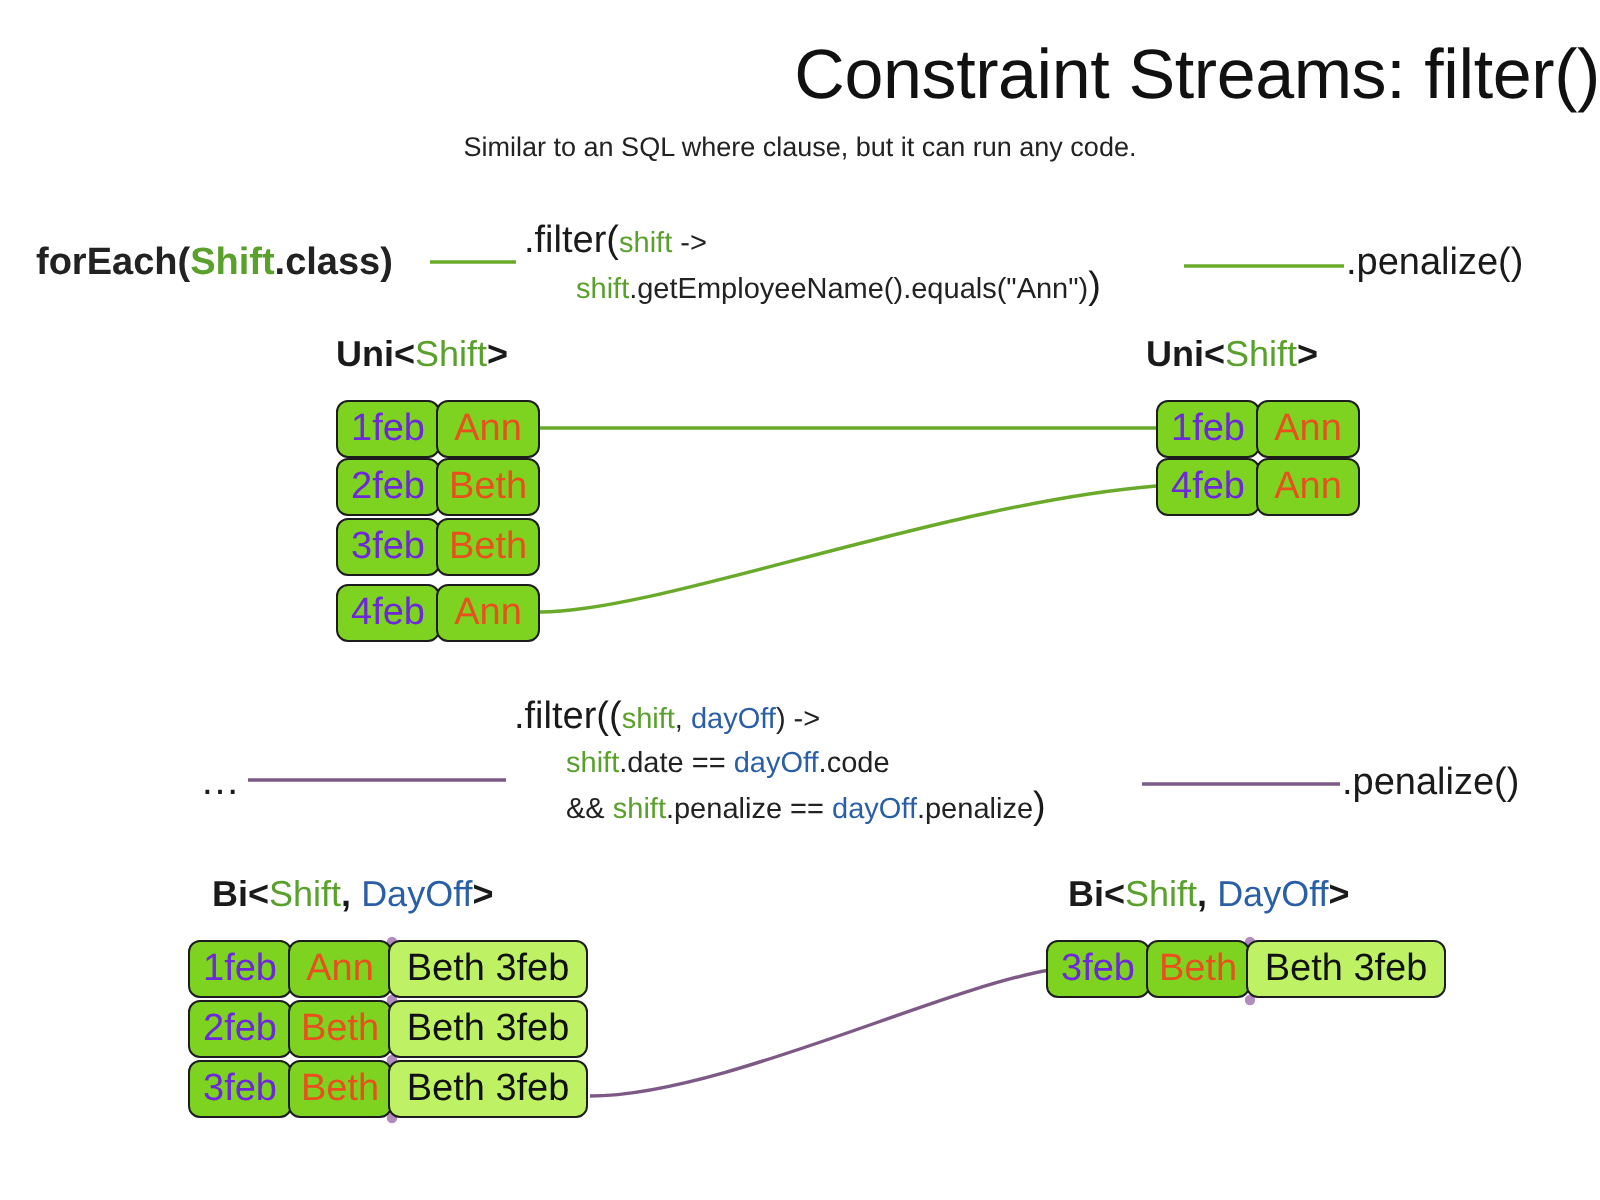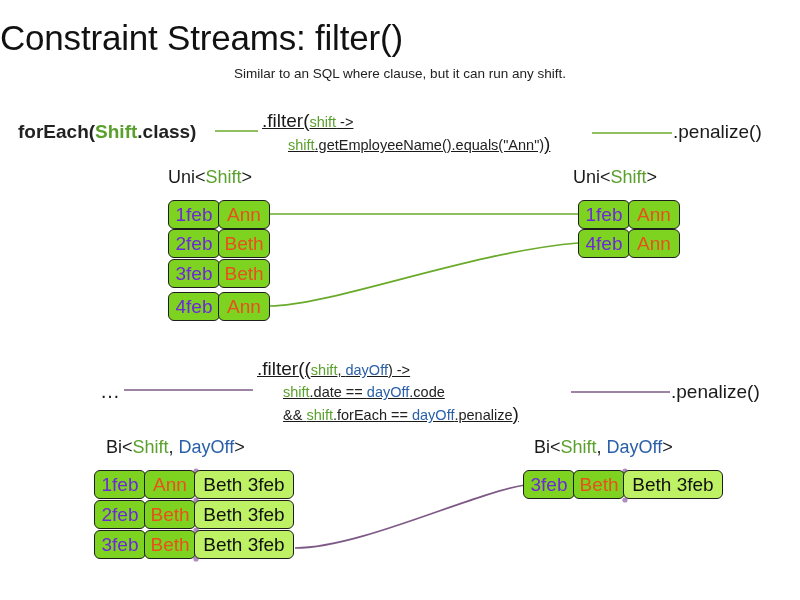--- a/index.html
+++ b/index.html
@@ -20,21 +20,21 @@
     left: 0; top: 0;
     width: 800px;
     height: 600px;
   }
   .abs { position: absolute; }
 
   
   #page-title {
     left: 0; top: 18px;
     width: 800px;
-    text-align: left;
+    text-align: right;
     font-size: 35px;
     font-weight: normal;
     color: #111111;
     letter-spacing: -0.2px;
     white-space: nowrap;
   }
   #page-subtitle {
     left: 0; top: 66px;
     width: 800px;
     text-align: center;
@@ -51,27 +51,26 @@
     font-size: 19px;
     color: #1a1a1a;
     white-space: nowrap;
   }
   .type-label {
     font-size: 18px;
     white-space: nowrap;
   }
   .type-label .t-green { color: #5aa02c; }
   .type-label .t-blue  { color: #2a5fa8; }
-  .type-label .t-black { color: #1a1a1a; }
+  .type-label .t-black { color: #1a1a1a; font-weight: bold; }
 
   .filter-expr {
     font-size: 16px;
     line-height: 22px;
     white-space: nowrap;
-    text-decoration: underline;
   }
   .filter-expr .big {
     font-size: 19px;
     color: #1a1a1a;
   }
   .filter-expr .sm { font-size: 14.5px; }
   .filter-line2, .filter-line3 { padding-left: 26px; }
 
   .ellipsis {
     font-size: 20px;
@@ -118,21 +117,21 @@
   .lnk-green { stroke: #6aaa2a; stroke-width: 1.7; fill: none; }
   .lnk-purple { stroke: #7d5a86; stroke-width: 1.7; fill: none; }
   .dot-purple { fill: #b28cc0; }
 </style>
 </head>
 <body>
 
 <div class="canvas">
 
   <div class="abs" id="page-title">Constraint Streams: filter()</div>
-  <div class="abs" id="page-subtitle">Similar to an SQL where clause, but it can run any shift.</div>
+  <div class="abs" id="page-subtitle">Similar to an SQL where clause, but it can run any code.</div>
 
   <svg class="links" viewBox="0 0 800 600">
 
     <line class="lnk-green" x1="215" y1="131" x2="258" y2="131"></line>
 
     <line class="lnk-green" x1="592" y1="133" x2="672" y2="133"></line>
 
     <path class="lnk-green" d="M270,214 L578,214"></path>
 
     <path class="lnk-green" d="M270,306 C330,306 470,252 578,243"></path>
@@ -195,29 +194,29 @@
     <div class="cell green date" style="width:52px;">1feb</div>
     <div class="cell green name" style="width:52px;">Ann</div>
   </div>
   <div class="row" style="left:578px; top:229px;">
     <div class="cell green date" style="width:52px;">4feb</div>
     <div class="cell green name" style="width:52px;">Ann</div>
   </div>
 
   <div class="abs ellipsis" style="left:100px; top:380px;">…</div>
 
-  <div class="abs filter-expr" style="left:257px; top:358px;">
+  <div class="abs filter-expr" style="left:257px; top:348px;">
     <div class="filter-line1">
       <span class="big">.filter((</span><span class="sm code-green">shift</span><span class="sm code-black">, </span><span class="sm code-blue">dayOff</span><span class="sm code-black">) -&gt;</span>
     </div>
     <div class="filter-line2">
       <span class="sm code-green">shift</span><span class="sm code-black">.date == </span><span class="sm code-blue">dayOff</span><span class="sm code-black">.code</span>
     </div>
     <div class="filter-line3">
-      <span class="sm code-black">&amp;&amp; </span><span class="sm code-green">shift</span><span class="sm code-black">.forEach == </span><span class="sm code-blue">dayOff</span><span class="sm code-black">.penalize</span><span class="big">)</span>
+      <span class="sm code-black">&amp;&amp; </span><span class="sm code-green">shift</span><span class="sm code-black">.penalize == </span><span class="sm code-blue">dayOff</span><span class="sm code-black">.penalize</span><span class="big">)</span>
     </div>
   </div>
 
   <div class="abs stage-label" style="left:671px; top:381px;">.penalize()</div>
 
   <div class="abs type-label" style="left:106px; top:437px;">
     <span class="t-black">Bi&lt;</span><span class="t-green">Shift</span><span class="t-black">, </span><span class="t-blue">DayOff</span><span class="t-black">&gt;</span>
   </div>
 
   <div class="abs type-label" style="left:534px; top:437px;">

